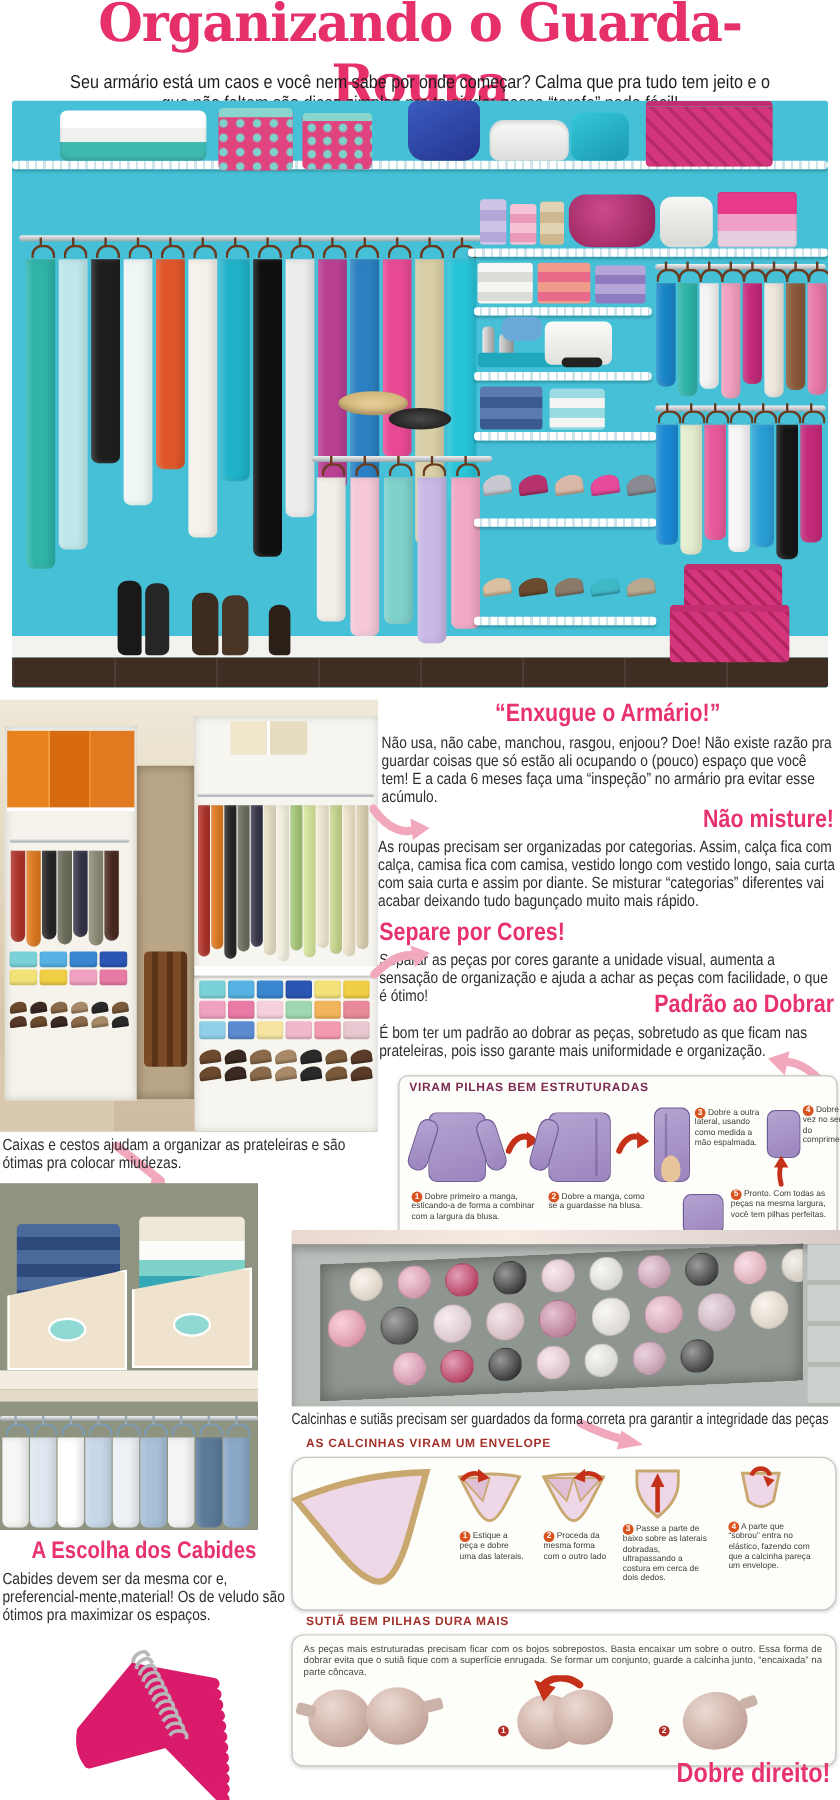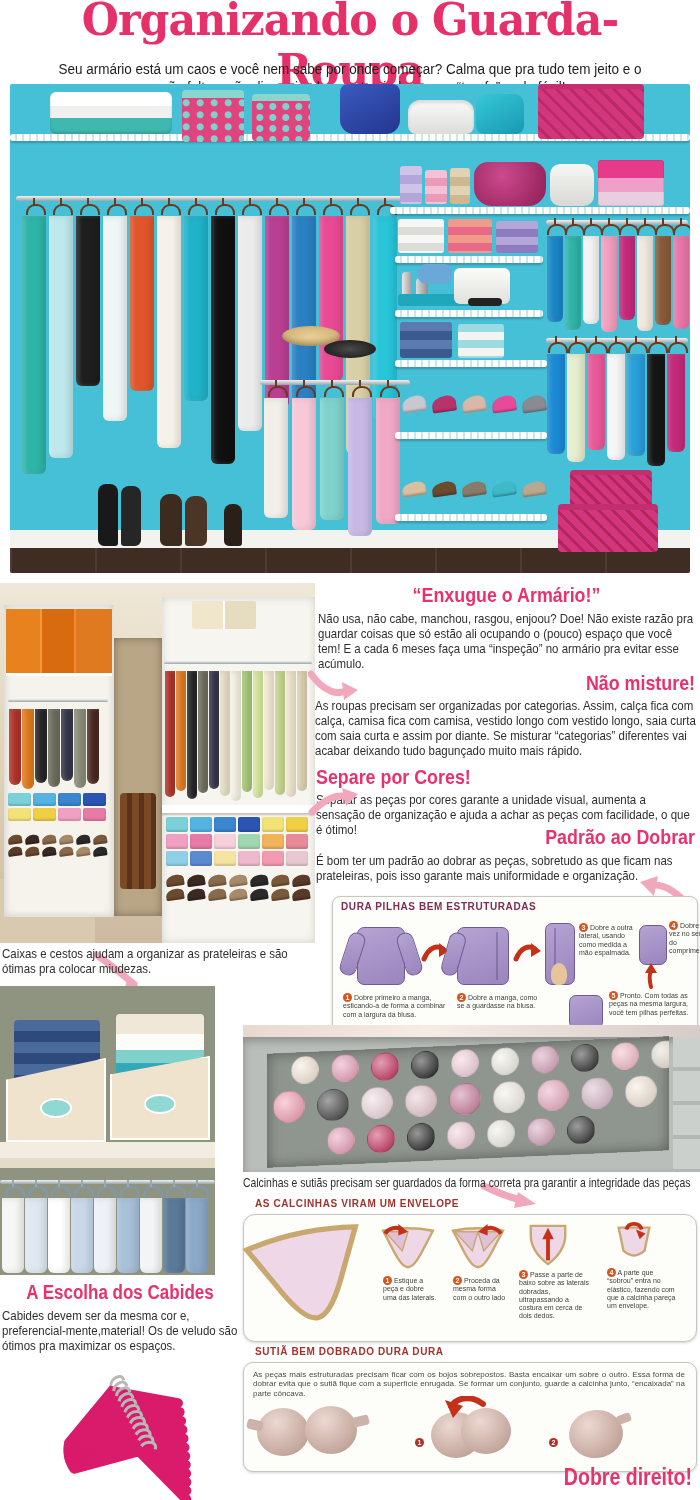--- a/index.html
+++ b/index.html
@@ -303,21 +303,21 @@
   <svg class="abs" style="left:92px;top:950px;" width="58" height="48" viewBox="0 0 58 48">
       <path d="M5,5 C20,16 32,26 42,34" stroke="#f2a8bc" stroke-width="7" fill="none" stroke-linecap="round"></path>
       <path d="M36,26 L54,44 L32,42 Z" fill="#f2a8bc"></path>
     </svg>
   <svg class="abs" style="left:480px;top:1182px;" width="58" height="30" viewBox="0 0 58 30">
       <path d="M4,4 C20,12 32,16 42,18" stroke="#f2a8bc" stroke-width="7" fill="none" stroke-linecap="round"></path>
       <path d="M38,10 L56,22 L34,26 Z" fill="#f2a8bc"></path>
     </svg>
 
   <div class="panel" style="left:332px;top:896px;width:364px;height:142px;">
-    <div class="panel-title" style="left:8px;top:4px;color:#7d2c52;">DURA PILHAS BEM ESTRUTURADAS</div>
+    <div class="panel-title" style="left:8px;top:4px;color:#7d2c52;">VIRAM PILHAS BEM ESTRUTURADAS</div>
 
     <div class="sw" style="left:24px;top:30px;width:46px;height:56px;">
       <div class="slv" style="left:-14px;top:4px;transform:rotate(18deg);"></div>
       <div class="slv" style="right:-14px;top:4px;transform:rotate(-18deg);"></div>
     </div>
     <svg class="abs" style="left:88px;top:44px;" width="28" height="22" viewBox="0 0 28 22">
         <path d="M3,18 C8,6 16,4 22,8" stroke="#c53018" stroke-width="5" fill="none" stroke-linecap="round"></path>
         <path d="M18,2 L28,10 L18,16 Z" fill="#c53018"></path>
       </svg>
 
@@ -503,21 +503,21 @@
           <path d="M-58,16 L0,-18 L58,16" stroke="#da1a6b" stroke-width="10" fill="none" stroke-linecap="round"></path>
         </g>
         <g transform="translate(134.5,106.5) rotate(15.200000000000003)">
           <path d="M0,-18 q0,-9 7,-11 q8,-2 8,5" stroke="#b8b8b8" stroke-width="3" fill="none"></path>
           <path d="M-58,16 L0,-18 L58,16" stroke="#da1a6b" stroke-width="10" fill="none" stroke-linecap="round"></path>
         </g>
       </svg>
   </div>
 
   <div class="abs" style="left:243px;top:1344px;width:452px;height:126px;">
-    <div class="panel-title" style="left:12px;top:2px;color:#a3322c;">SUTIÃ BEM DOBRADO DURA DURA</div>
+    <div class="panel-title" style="left:12px;top:2px;color:#a3322c;">SUTIÃ BEM PILHAS DURA MAIS</div>
     <div class="panel" style="left:0;top:18px;width:452px;height:108px;border-radius:10px;"></div>
     <div class="cap" style="left:10px;top:26px;width:432px;font-size:8px;text-align:justify;color:#4a4a4a;">As peças mais estruturadas precisam ficar com os bojos sobrepostos. Basta encaixar um sobre o outro. Essa forma de dobrar evita que o sutiã fique com a superfície enrugada. Se formar um conjunto, guarde a calcinha junto, “encaixada” na parte côncava.</div>
 
     <div class="cup" style="left:14px;top:64px;width:52px;height:48px;"></div>
     <div class="cup" style="left:62px;top:62px;width:52px;height:48px;"></div>
     <div class="abs" style="left:4px;top:76px;width:16px;height:10px;background:#cbb3aa;border-radius:3px;transform:rotate(14deg);"></div>
     <div class="abs" style="left:110px;top:72px;width:16px;height:10px;background:#cbb3aa;border-radius:3px;transform:rotate(-14deg);"></div>
 
     <span class="num dark abs" style="left:172px;top:94px;">1</span>
     <div class="cup" style="left:188px;top:68px;width:50px;height:46px;"></div>

